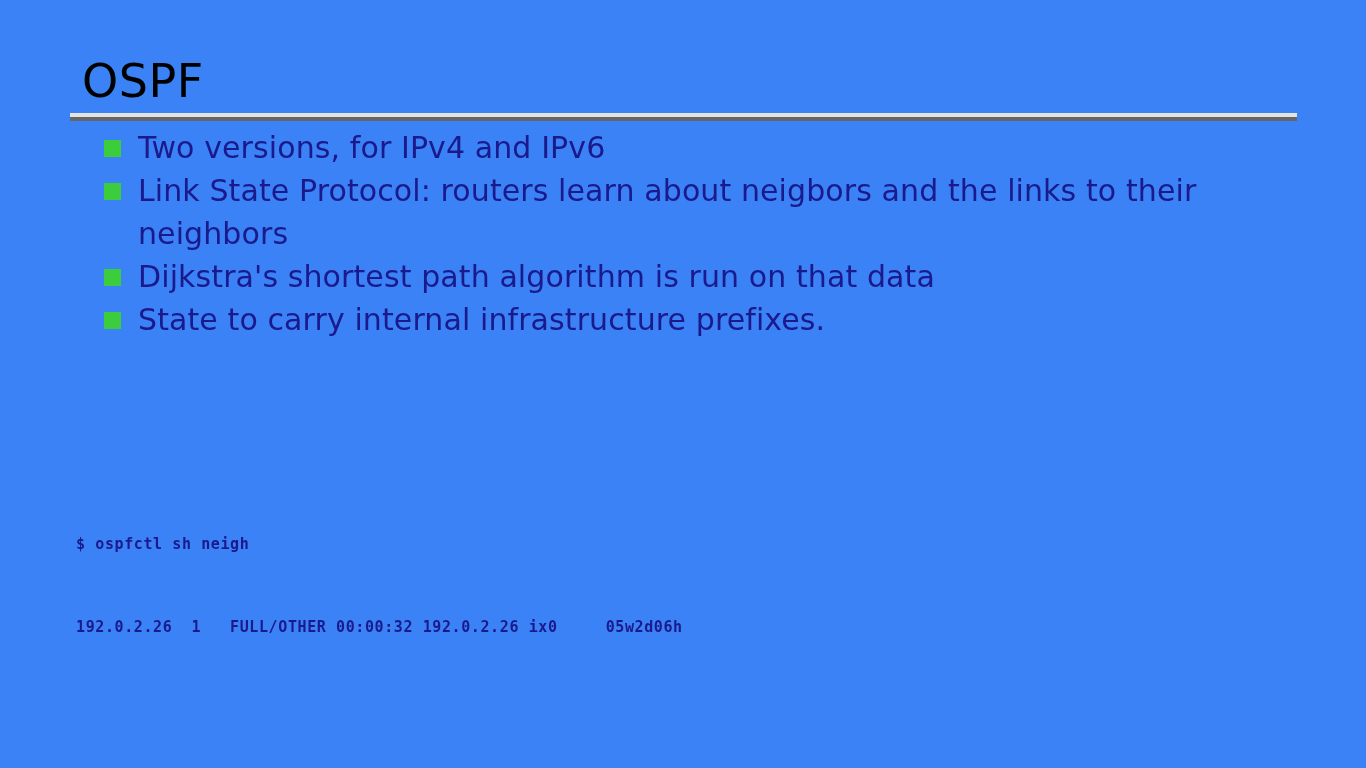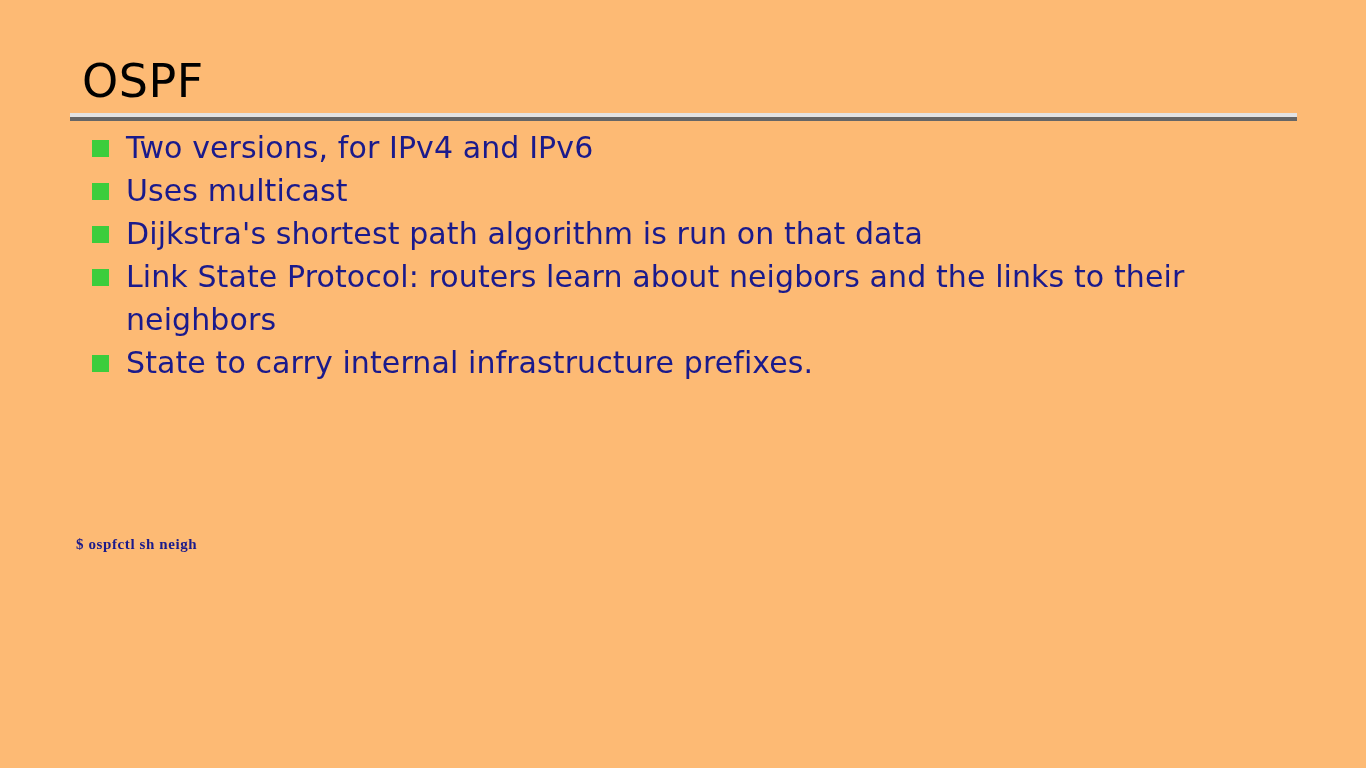--- a/index.html
+++ b/index.html
@@ -11,21 +11,21 @@
     width: 1366px;
     height: 768px;
     overflow: hidden;
     font-family: "Liberation Sans", sans-serif;
     position: relative;
   }
 
   .slide {
     position: absolute;
     inset: 0;
-    background: #fdba74;
+    background: #3b82f6;
   }
 
   
   .slide-title {
     position: absolute;
     left: 82px;
     top: 58px;
     font-family: "DejaVu Sans", sans-serif;
     font-size: 46px;
     font-weight: 400;
@@ -47,21 +47,21 @@
     background: #e3e3e3;
   }
   .title-rule .rule-dark {
     height: 4px;
     background: #666666;
   }
 
   
   .bullet-list {
     position: absolute;
-    left: 92px;
+    left: 104px;
     top: 126px;
     width: 1220px;
     margin: 0;
     padding: 0;
     list-style: none;
   }
 
   .bullet-item {
     position: relative;
     padding-left: 34px;
@@ -90,21 +90,20 @@
     font-family: "DejaVu Sans Mono", "Liberation Mono", monospace;
     font-size: 15px;
     line-height: 27.5px;
     color: #1a1a8c;
     white-space: pre;
     letter-spacing: 0.6px;
     font-weight: 700;
   }
   .console-line {
     white-space: pre;
-    font-family: Liberation Serif, serif;
   }
 </style>
 </head>
 <body>
 
 <div class="slide">
 
   <div class="slide-title">OSPF</div>
 
   <div class="title-rule">
@@ -112,37 +111,37 @@
     <div class="rule-dark"></div>
   </div>
 
   <ul class="bullet-list">
     <li class="bullet-item">
       <span class="bullet-marker"></span>
       <span>Two versions, for IPv4 and IPv6</span>
     </li>
     <li class="bullet-item">
       <span class="bullet-marker"></span>
-      <span>Uses multicast</span>
+    </li>
+    <li class="bullet-item">
+      <span class="bullet-marker"></span>
+      <span>Link State Protocol: routers learn about neigbors and the links to their neighbors</span>
     </li>
     <li class="bullet-item">
       <span class="bullet-marker"></span>
       <span>Dijkstra's shortest path algorithm is run on that data</span>
-    </li>
-    <li class="bullet-item">
-      <span class="bullet-marker"></span>
-      <span>Link State Protocol: routers learn about neigbors and the links to their neighbors</span>
     </li>
     <li class="bullet-item">
       <span class="bullet-marker"></span>
     </li>
     <li class="bullet-item">
       <span class="bullet-marker"></span>
       <span>State to carry internal infrastructure prefixes.</span>
     </li>
   </ul>
 
   <div class="console-block">
     <div class="console-line">$ ospfctl sh neigh</div>
+    <div class="console-line">192.0.2.26  1   FULL/OTHER 00:00:32 192.0.2.26 ix0     05w2d06h</div>
     
   </div>
 
 </div>
 
 </body></html>

